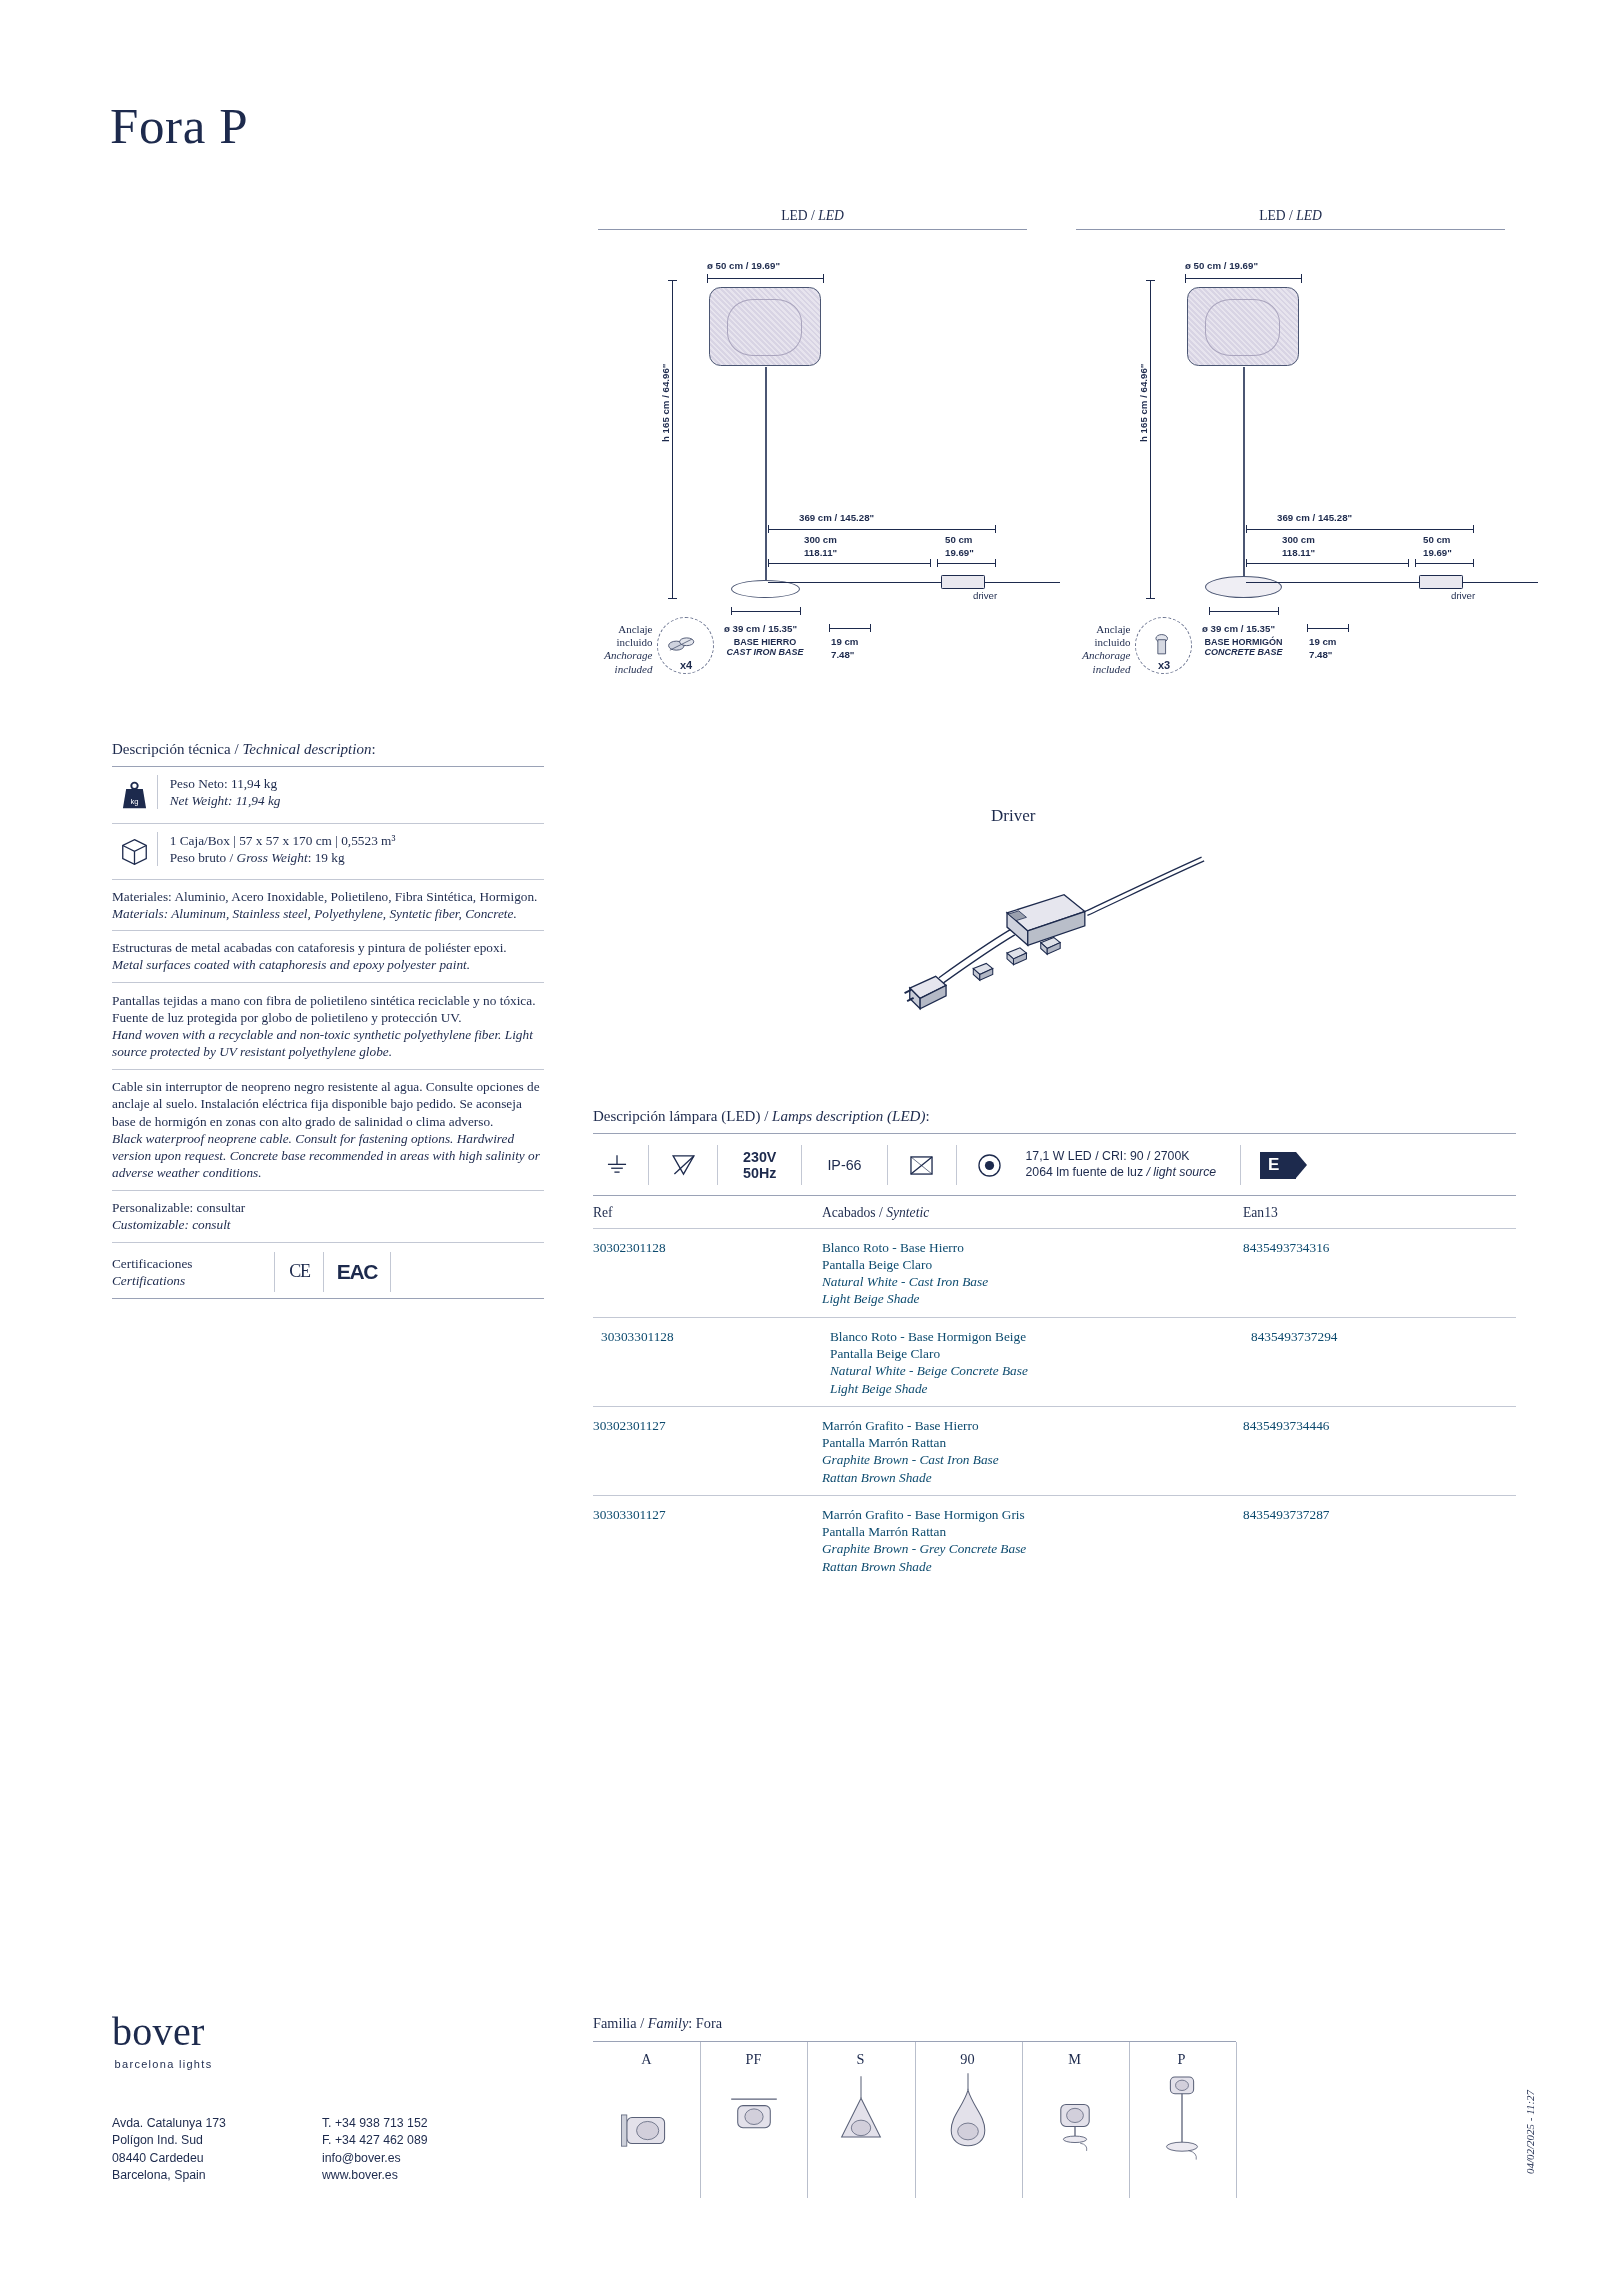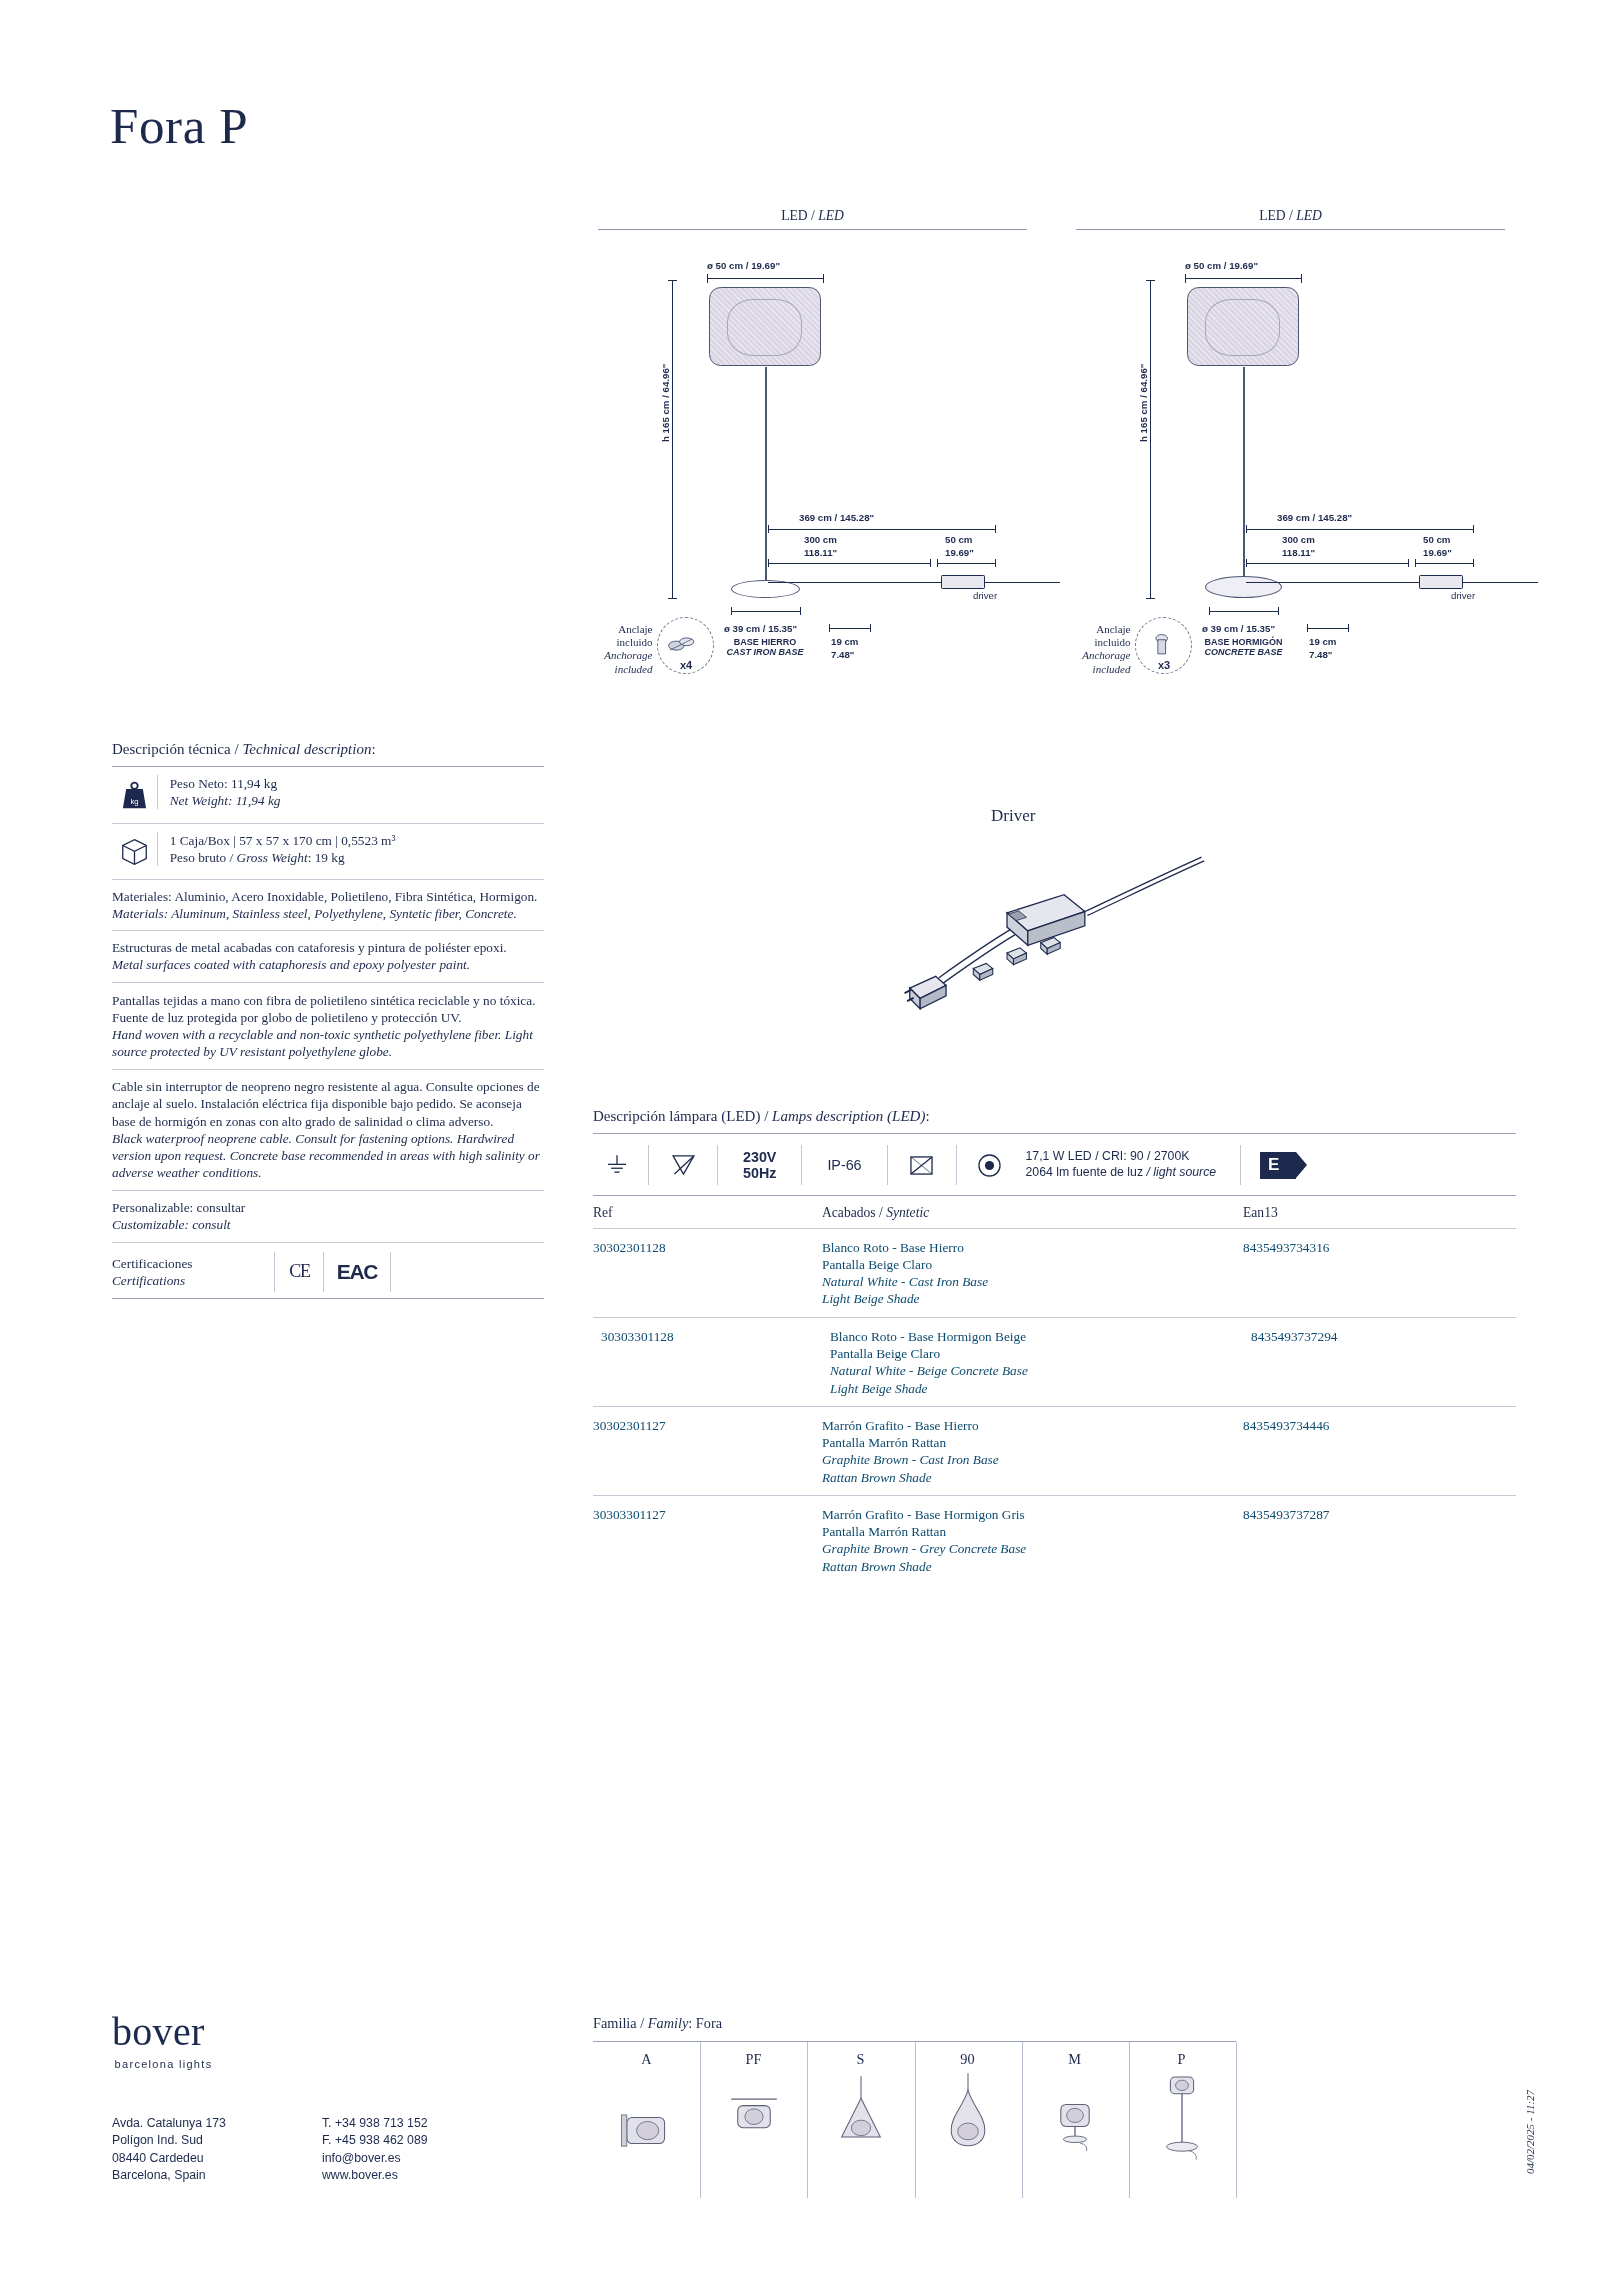--- a/index.html
+++ b/index.html
@@ -534,21 +534,21 @@
 
   <div style="position:absolute; left:112px; top:2115px; display:flex; gap:96px;">
     <div class="addr">
       <div>Avda. Catalunya 173</div>
       <div>Polígon Ind. Sud</div>
       <div>08440 Cardedeu</div>
       <div>Barcelona, Spain</div>
     </div>
     <div class="addr">
       <div>T. +34 938 713 152</div>
-      <div>F. +45 938 462 089</div>
+      <div>F. +34 427 462 089</div>
       <div>info@bover.es</div>
       <div>www.bover.es</div>
     </div>
   </div>
 
   <div style="position:absolute; left:593px; top:2015px; width:643px;">
     <div class="fam-head">
       <span>Familia</span>
       <span> / </span><i>Family</i><span>: Fora</span>
     </div>

